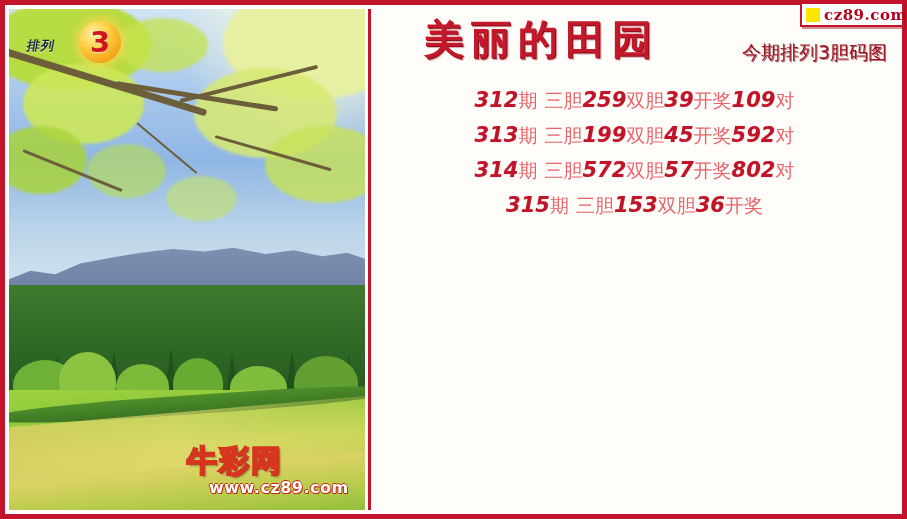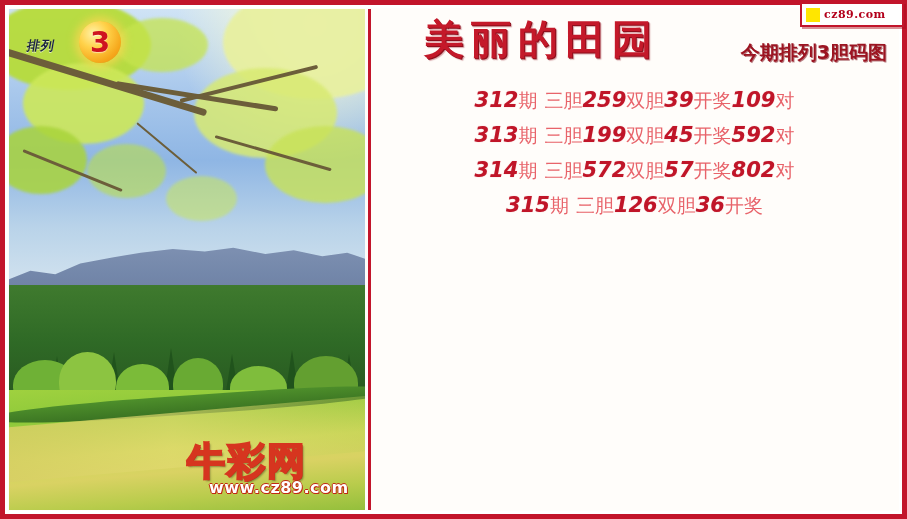--- a/index.html
+++ b/index.html
@@ -108,21 +108,21 @@
     text-shadow:0 1px 1px rgba(255,255,255,.55);
   }
 
   
   .watermark{
     position:absolute;left:178px;bottom:8px;width:170px;height:62px;
   }
   .wm-logo{
     position:absolute;left:0;top:0;width:170px;height:42px;
     font-family:"DejaVu Sans",sans-serif;
-    font-weight:bold;font-size:38px;letter-spacing:2px;
+    font-weight:bold;font-size:30px;letter-spacing:2px;
     color:#4c1d95;
     -webkit-text-stroke:2px #d6351f;
     text-shadow:1px 1px 0 #b8290f, 2px 2px 2px rgba(0,0,0,.35);
     line-height:42px;
   }
   .wm-url{
     position:absolute;left:22px;top:38px;
     font-family:"DejaVu Sans",sans-serif;font-weight:bold;font-size:16px;
     color:#ffffff;letter-spacing:.5px;
     text-shadow:1px 1px 0 #c22a12,-1px 0 0 #c22a12,0 -1px 0 #c22a12,0 1px 0 #c22a12;
@@ -151,21 +151,21 @@
     font-weight:bold;font-size:40px;letter-spacing:7px;
     color:#c4192a;
     text-shadow:1px 1px 0 #8e0f1c, 2px 2px 1px rgba(142,15,28,.35);
     line-height:48px;
     padding-right:178px;
     box-sizing:border-box;
   }
   .title-sub{
     position:absolute;right:8px;bottom:1px;
     font-family:"DejaVu Sans","Liberation Sans",sans-serif;
-    font-weight:bold;font-size:19px;letter-spacing:0px;
+    font-weight:normal;font-size:19px;letter-spacing:0px;
     color:#9c1421;
     text-shadow:1px 1px 0 rgba(120,10,20,.55);
   }
 
   .rows{
     position:absolute;left:0;top:74px;width:100%;
   }
   .row{
     height:35px;line-height:35px;text-align:center;white-space:nowrap;
     font-family:"DejaVu Sans","Liberation Sans",sans-serif;
@@ -190,21 +190,21 @@
     box-sizing:border-box;
     display:flex;align-items:center;
     padding-left:4px;
     box-shadow:2px 2px 0 rgba(170,12,28,.45);
   }
   .badge-sq{
     width:14px;height:14px;background:#ffe600;flex:0 0 auto;margin-right:4px;
   }
   .badge-txt{
     font-family:"DejaVu Serif","Liberation Serif",serif;
-    font-weight:bold;font-size:11px;color:#b3001b;letter-spacing:.5px;
+    font-weight:bold;font-size:15px;color:#b3001b;letter-spacing:.5px;
   }
 </style>
 </head>
 <body>
 
 <div class="page">
 
   <div class="frame-outer"></div>
   <div class="frame-inner"></div>
 
@@ -289,21 +289,21 @@
 
       <div class="row">
         <span class="num">313</span><span class="cn">期</span><span class="gap"></span><span class="cn">三胆</span><span class="num">199</span><span class="cn">双胆</span><span class="num">45</span><span class="cn">开奖</span><span class="num">592</span><span class="cn">对</span>
       </div>
 
       <div class="row">
         <span class="num">314</span><span class="cn">期</span><span class="gap"></span><span class="cn">三胆</span><span class="num">572</span><span class="cn">双胆</span><span class="num">57</span><span class="cn">开奖</span><span class="num">802</span><span class="cn">对</span>
       </div>
 
       <div class="row">
-        <span class="num">315</span><span class="cn">期</span><span class="gap"></span><span class="cn">三胆</span><span class="num">126</span><span class="cn">双胆</span><span class="num">36</span><span class="cn">开奖</span><span class="num"></span><span class="cn"></span>
+        <span class="num">315</span><span class="cn">期</span><span class="gap"></span><span class="cn">三胆</span><span class="num">153</span><span class="cn">双胆</span><span class="num">36</span><span class="cn">开奖</span><span class="num"></span><span class="cn"></span>
       </div>
 
     </div>
   </div>
 
   <div class="badge">
     <span class="badge-sq"></span>
     <span class="badge-txt">cz89.com</span>
   </div>
 

